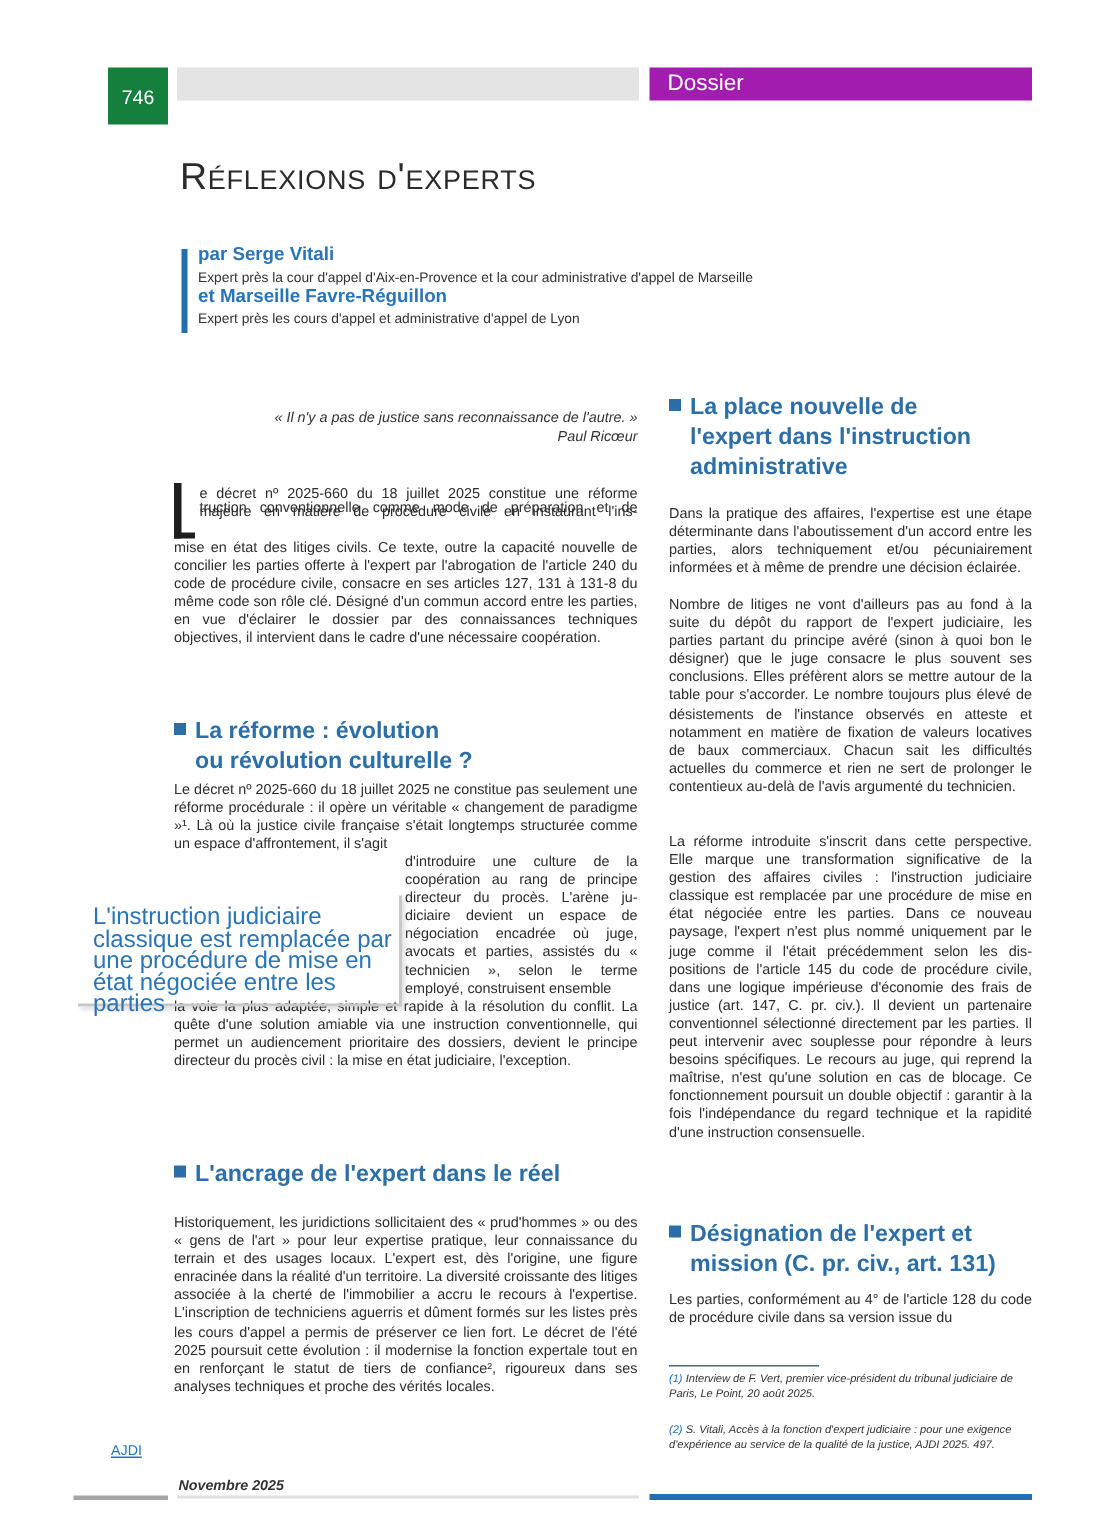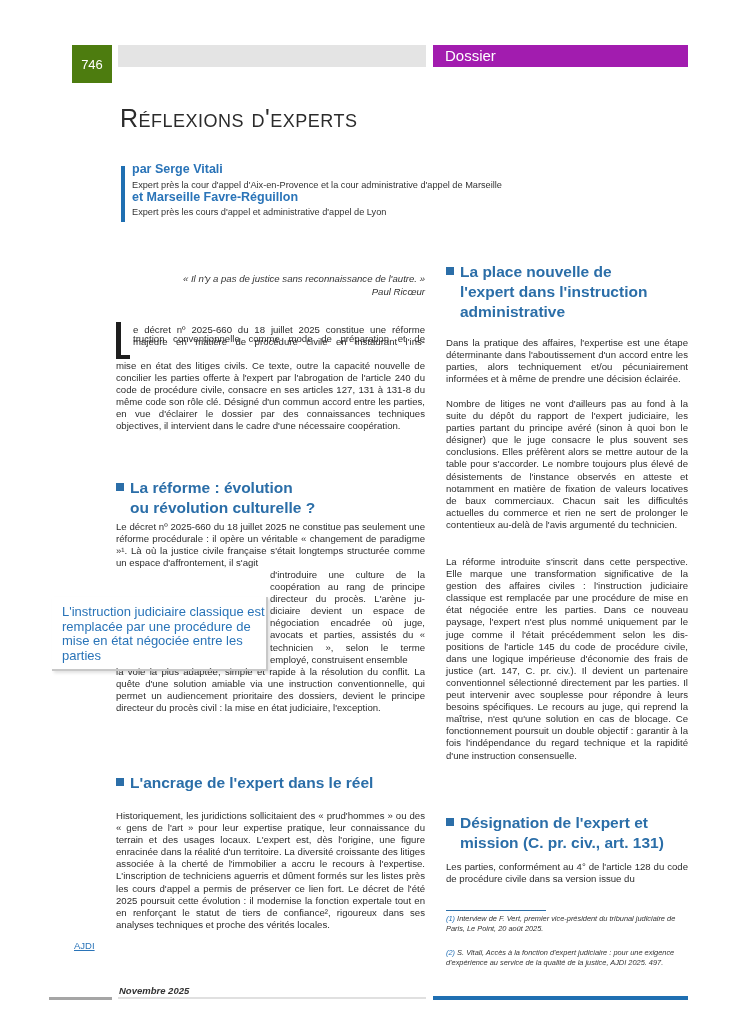--- a/index.html
+++ b/index.html
@@ -2,21 +2,21 @@
 <html><head>
 <meta charset="utf-8">
 <style>
   html, body { margin: 0; padding: 0; }
   body {
     width: 733px; height: 1024px; background: #ffffff; position: relative; overflow: hidden;
     font-family: "Liberation Sans", sans-serif; color: #2a2a2a;
   }
   .abs { position: absolute; }
   
-  #page-num-box { left: 72px; top: 45px; width: 40px; height: 38px; background: #4d7c0f; }
+  #page-num-box { left: 72px; top: 45px; width: 40px; height: 38px; background: #15803d; }
   #page-num { position: absolute; left: 0; right: 0; top: 12px; text-align: center; color: #fff; font-size: 13px; }
   #top-grey-bar { left: 118px; top: 45px; width: 308px; height: 22px; background: #e4e4e4; }
   #section-tab { left: 433px; top: 45px; width: 255px; height: 22px; background: #a21caf; }
   #section-tab span { position: absolute; left: 12px; top: 2px; color: #fff; font-size: 15px; }
   
   #article-title { left: 120px; top: 104px; font-size: 25px; color: #2b2b2b; letter-spacing: 0.5px; font-variant: small-caps; }
   
   #author-bar { left: 121px; top: 166px; width: 4px; height: 56px; background: #1f6fb2; }
   .author-name { position: absolute; color: #2a74b8; font-size: 12.5px; font-weight: bold; }
   .author-desc { position: absolute; font-size: 9.2px; color: #333; }
@@ -26,27 +26,27 @@
   .heading .sq { display: inline-block; width: 8px; height: 8px; background: #2b6ea8; margin-right: 6px; vertical-align: 2px; }
   .heading .hl { display: block; padding-left: 14px; }
   .heading .hl.first { padding-left: 0; }
   #quote { left: 150px; top: 273px; width: 275px; text-align: right; font-style: italic; font-size: 9.6px; line-height: 12.5px; color: #333; }
   
   #drop-cap { left: 116px; top: 322px; width: 14px; height: 37px; }
   #drop-cap .v { position: absolute; left: 0; top: 0; width: 5px; height: 37px; background: #1e1e1e; }
   #drop-cap .h { position: absolute; left: 0; bottom: 0; width: 14px; height: 4px; background: #1e1e1e; }
   
   #pullquote { left: 52px; top: 597px; width: 214px; height: 72px; border-right: 2px solid #c8c8c8; border-bottom: 2px solid #c8c8c8; box-shadow: 2px 2px 3px rgba(0,0,0,0.12); }
-  #pullquote p { margin: 8px 0 0 10px; color: #2a74b8; font-size: 13px; line-height: 14.5px; }
+  #pullquote p { margin: 8px 0 0 10px; color: #2a74b8; font-size: 16px; line-height: 14.5px; }
   
   #fn-rule { left: 446px; top: 910px; width: 100px; height: 1px; background: #2b6ea8; }
   .footnote { position: absolute; left: 446px; width: 242px; font-size: 7.4px; line-height: 9.5px; color: #333; font-family: "Liberation Sans", sans-serif; font-style: italic; }
   .footnote .n { color: #2a74b8; }
   
-  #footer-journal { left: 74px; top: 940px; color: #2a74b8; font-size: 9.5px; text-decoration: underline; }
+  #footer-journal { left: 74px; top: 962px; color: #2a74b8; font-size: 9.5px; text-decoration: underline; }
   #footer-grey-left { left: 49px; top: 997px; width: 63px; height: 3px; background: #a5a5a5; }
   #footer-date { left: 119px; top: 985px; font-style: italic; font-weight: bold; font-size: 9.5px; color: #333; }
   #footer-grey-line { left: 118px; top: 997px; width: 308px; height: 2px; background: #e0e0e0; }
   #footer-blue-line { left: 433px; top: 996px; width: 255px; height: 4px; background: #1f6fb2; }
 </style>
 </head>
 <body>
 
 <div class="abs" id="page-num-box">
   <span id="page-num">746</span>

